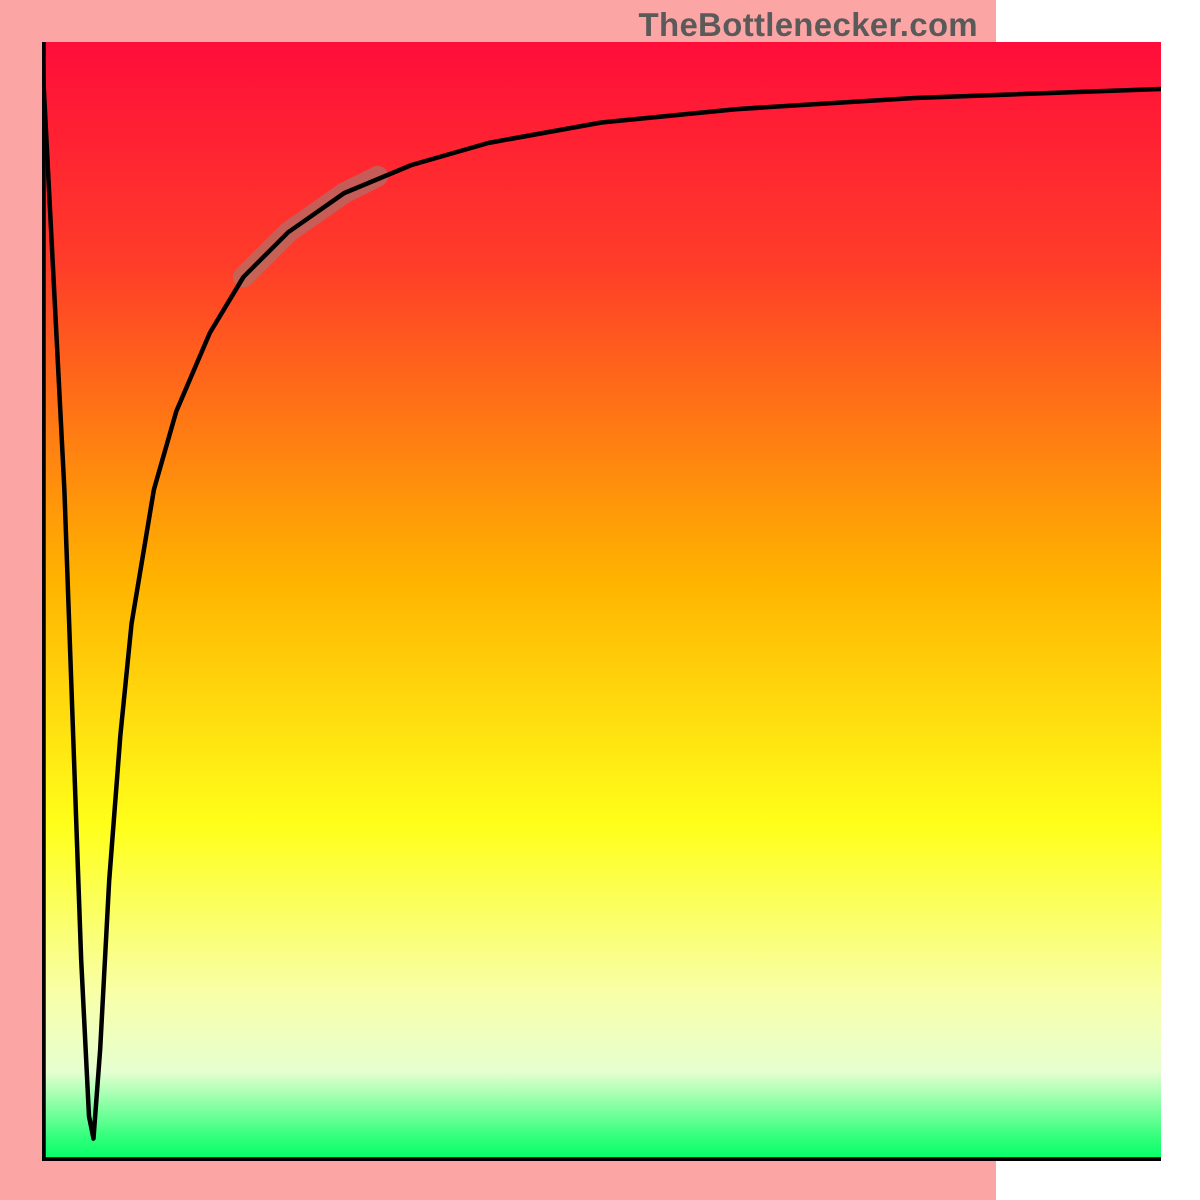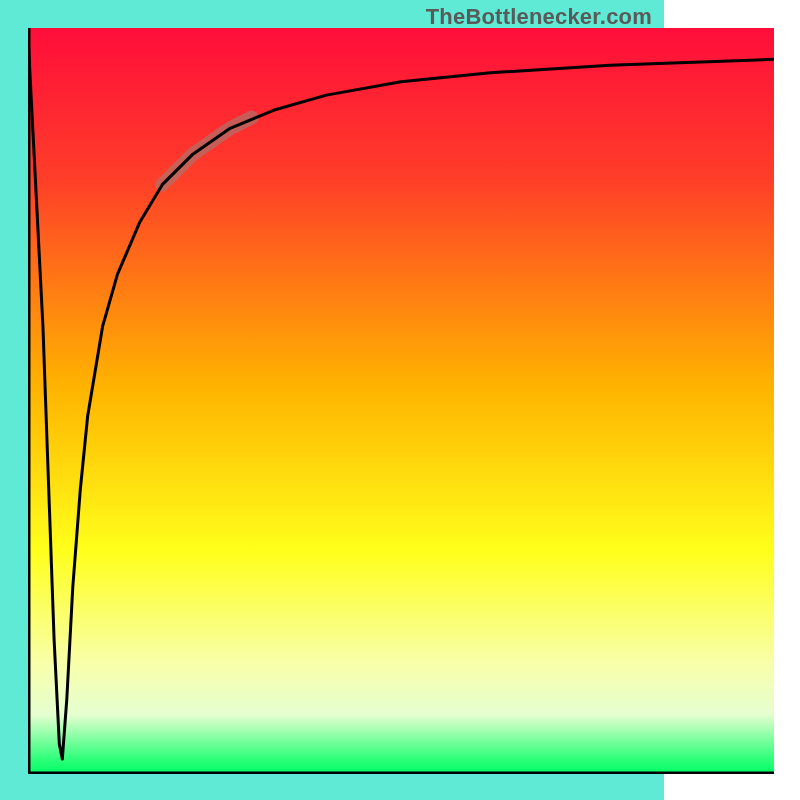--- a/index.html
+++ b/index.html
@@ -8,21 +8,21 @@
     width: 800px;
     height: 800px;
     overflow: hidden;
     font-family: Arial, Helvetica, sans-serif;
     background: #ffffff;
   }
   .wrap {
     position: relative;
     width: 664px;
     height: 800px;
-    background: #5eead4;
+    background: #fca5a5;
   }
   .attribution {
     position: absolute;
     top: 4px;
     right: 12px;
     font-size: 22px;
     font-weight: 600;
     color: #5a5a5a;
     letter-spacing: 0.2px;
   }

